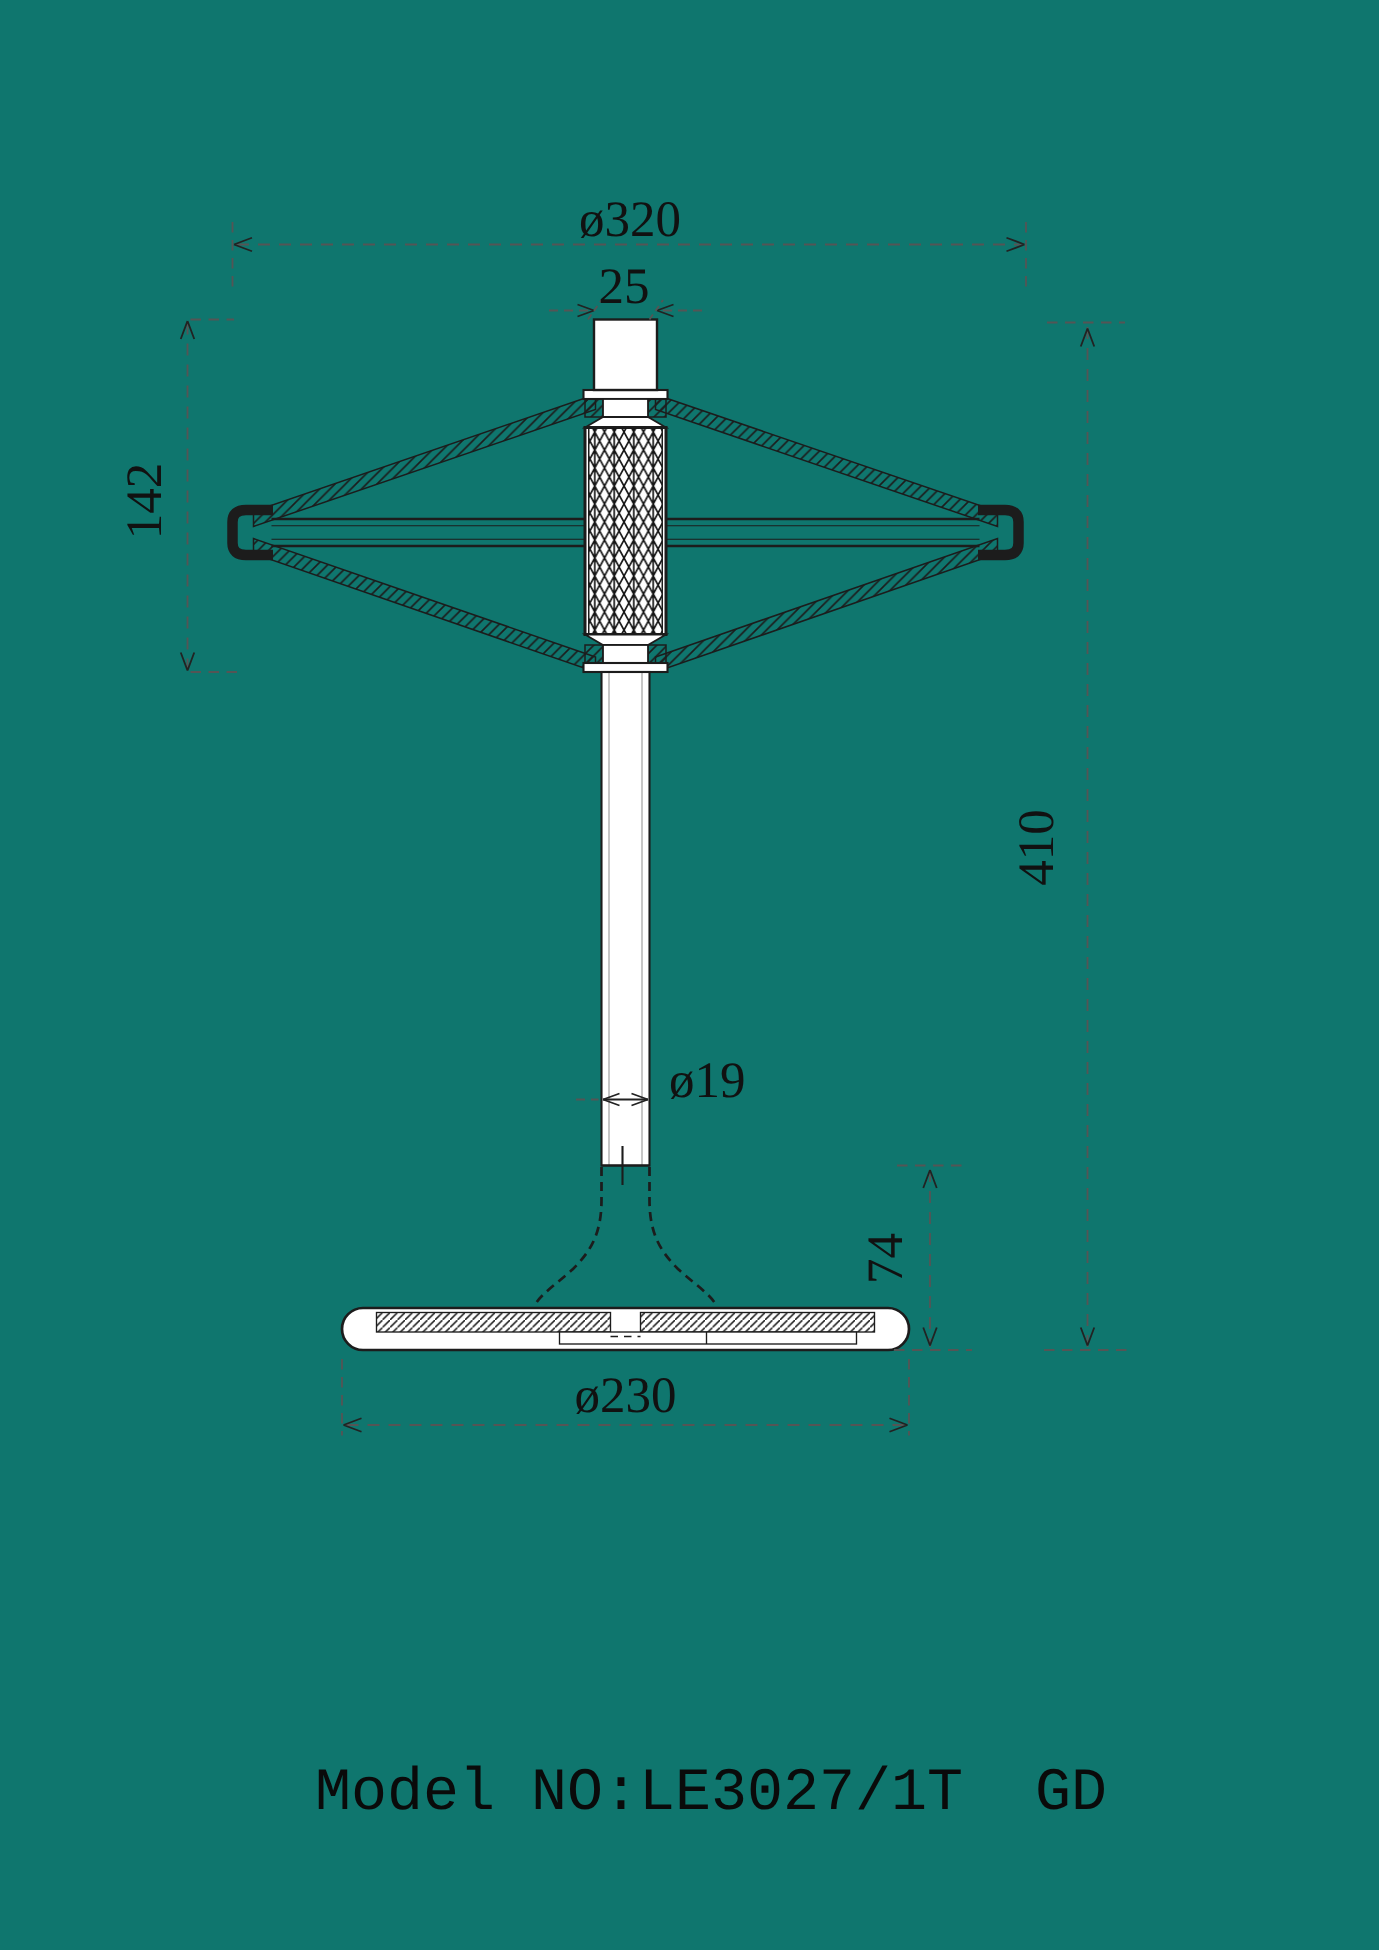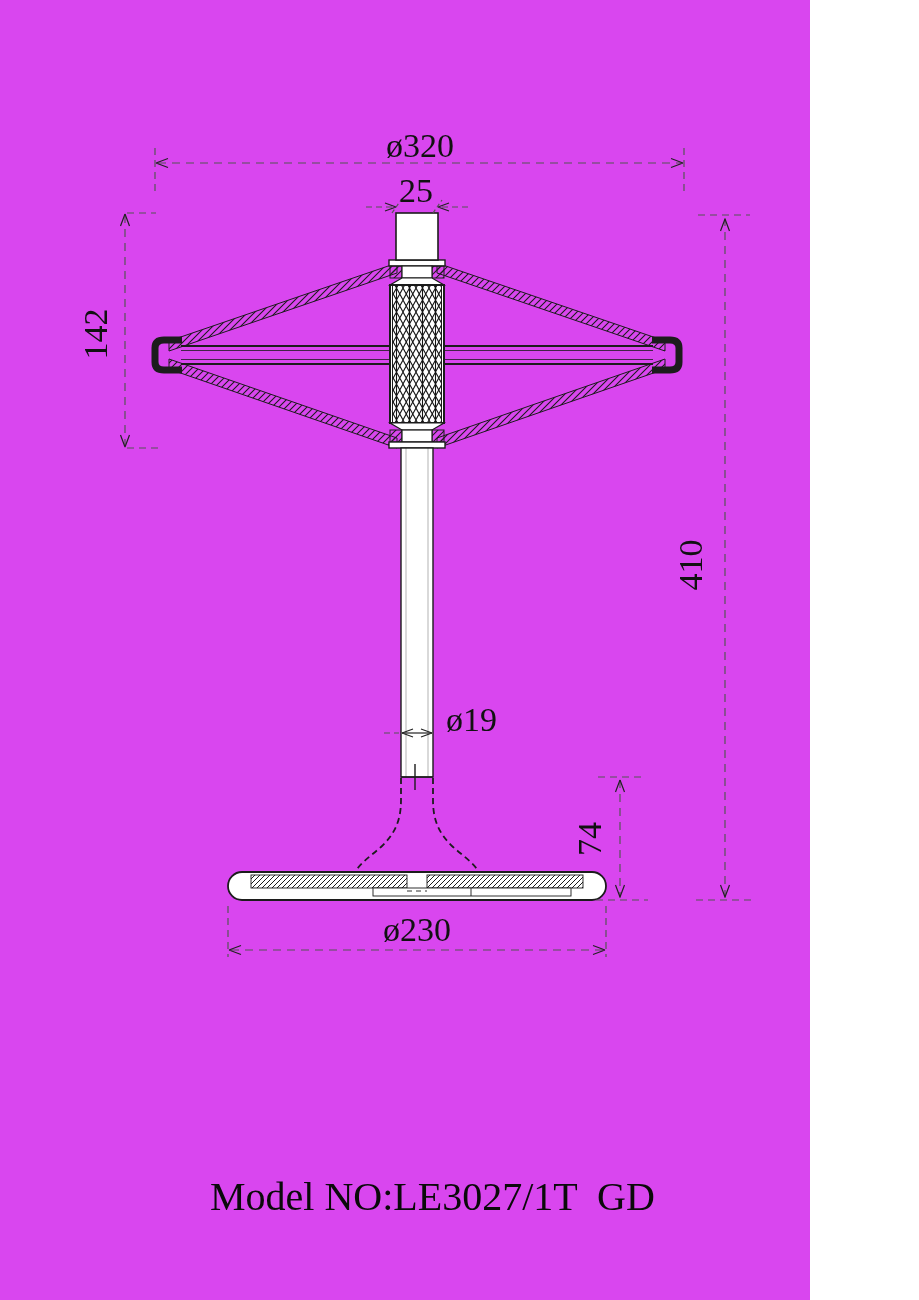--- a/index.html
+++ b/index.html
@@ -1,28 +1,28 @@
 <!DOCTYPE html>
 <html><head>
 <meta charset="utf-8">
 <style>
   html,body{margin:0;padding:0;background:#ffffff;}
   #canvas{
-    position:relative;width:810px;height:1300px;background:#d946ef;overflow:hidden;
+    position:relative;width:919px;height:1300px;background:#0f766e;overflow:hidden;
     font-family:"Liberation Serif", serif;
   }
   svg text{fill:#111111;}
   .dim-text{font-family:"Liberation Serif", serif;font-size:34px;}
   .specs{
     position:absolute;left:210px;top:1037px;
     font-family:"Liberation Mono", monospace;
     font-size:40px;line-height:64px;color:#0a0a0a;
     white-space:pre;letter-spacing:0px;
   }
-  .specs div{height:64px;font-family:Liberation Serif, serif;}
+  .specs div{height:64px;}
 </style>
 </head>
 <body>
 
 <div id="canvas">
 
   <svg width="919" height="1300" viewBox="0 0 919 1300">
     <defs>
 
       <pattern id="hatch" patternUnits="userSpaceOnUse" width="7" height="7">

